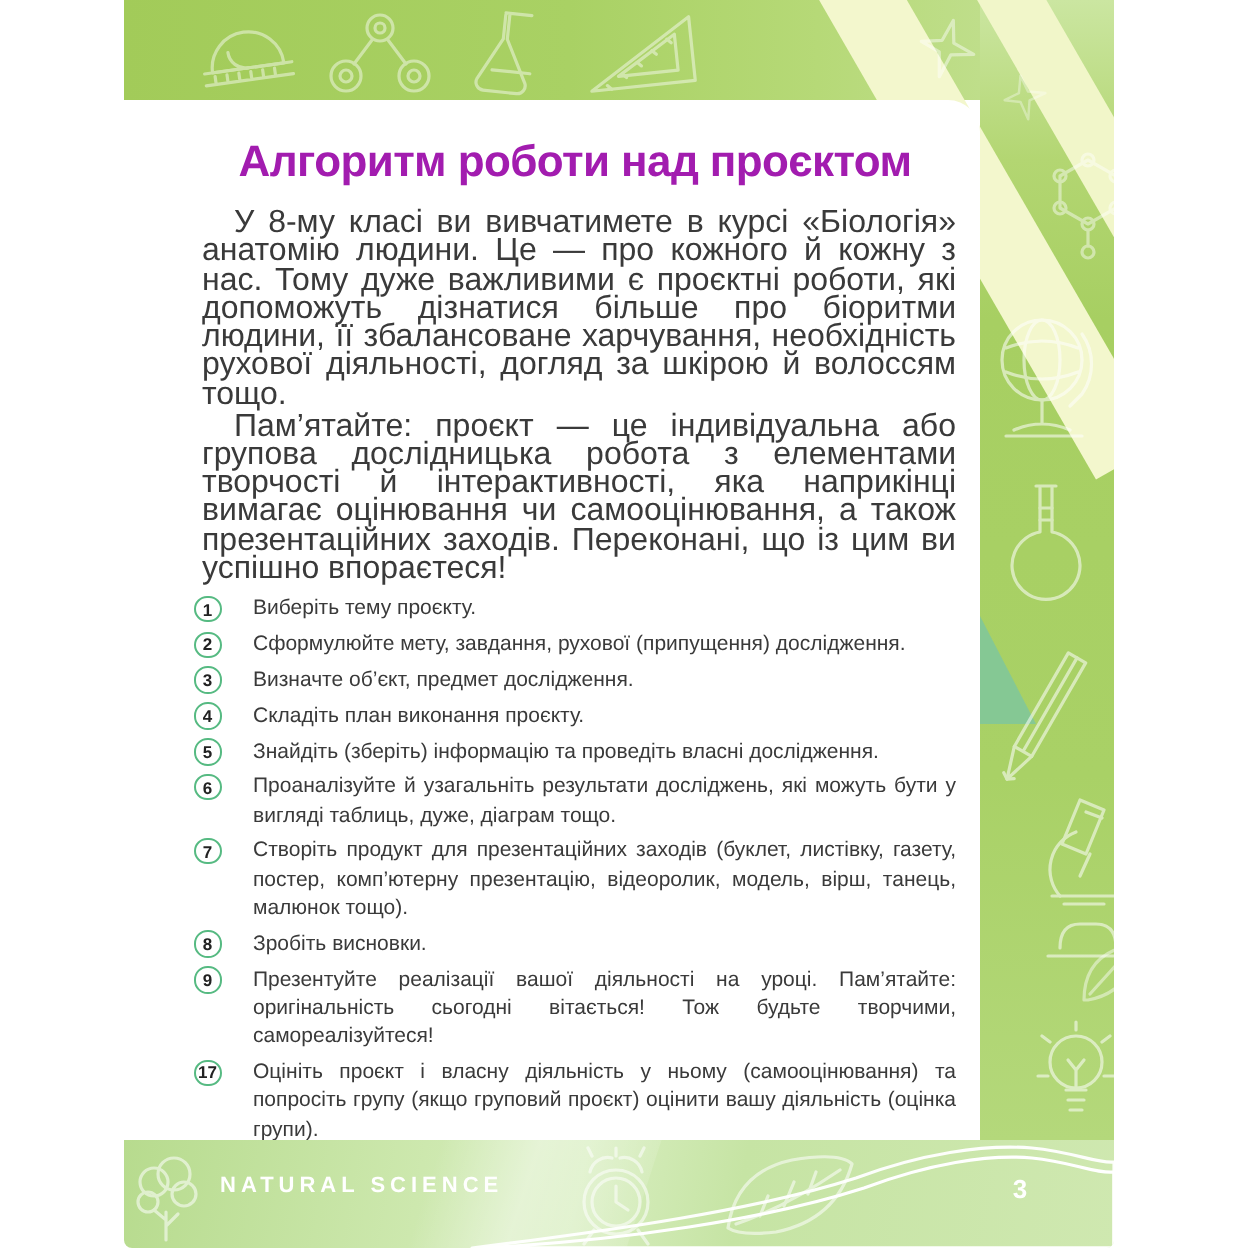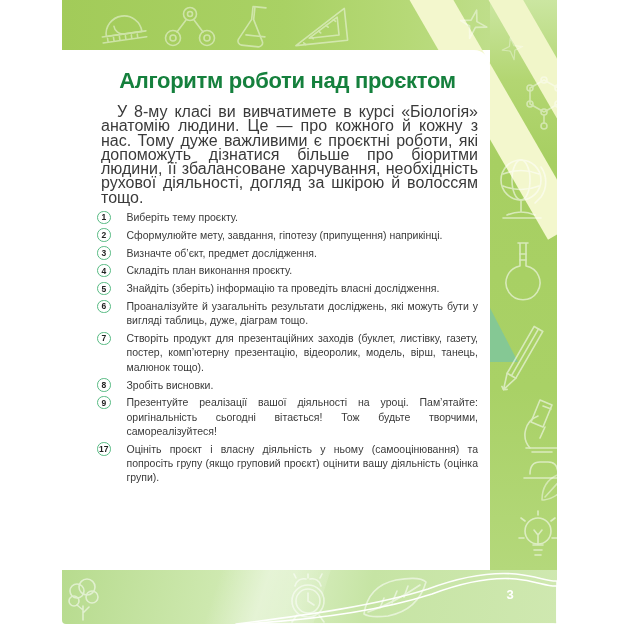--- a/index.html
+++ b/index.html
@@ -16,21 +16,21 @@
   .ribbon-a{left:336px;top:-20px;width:38px;height:300px;}
   .ribbon-b{left:415px;top:-20px;width:30px;height:280px;background:#f1f6c9;}
   .teal-wedge{position:absolute;left:428px;top:308px;width:28px;height:54px;}
   .doodles{position:absolute;left:0;top:0;width:495px;height:624px;pointer-events:none;}
   .doodles svg{position:absolute;overflow:visible;}
   .doodles path,.doodles circle,.doodles ellipse{fill:none;stroke:#ffffff;stroke-width:1.6;stroke-linecap:round;stroke-linejoin:round;}
   .op45{opacity:.45;} .op35{opacity:.35;} .op55{opacity:.55;}
 
   .panel{position:absolute;left:0;top:50px;width:428px;height:520px;background:#ffffff;
     border-radius:12px 16px 0 0;padding:12px 12px 0 35px;box-sizing:border-box;overflow:hidden;}
-  .title{font-size:22px;font-weight:bold;color:#15803d;text-align:center;margin:6px 0 11px 0;letter-spacing:-0.3px;}
+  .title{font-size:22px;font-weight:bold;color:#a21caf;text-align:center;margin:6px 0 11px 0;letter-spacing:-0.3px;}
   .greeting{font-size:10.5px;font-weight:bold;color:#222;margin:0 0 1px 4px;text-indent:16px;line-height:14.3px;}
   .para{font-size:16px;color:#3a3a3a;line-height:14.3px;margin:0 0 1.5px 4px;text-align:justify;text-indent:16px;}
   .steps{margin-top:5px;}
   .step{display:flex;gap:16px;margin-bottom:3.5px;align-items:flex-start;}
   .step-num{flex:0 0 13.5px;width:13.5px;height:13.5px;border:1.3px solid #56ba82;border-radius:50%;
     box-sizing:border-box;font-size:8.5px;font-weight:bold;color:#222;display:flex;align-items:center;justify-content:center;margin-top:0.5px;}
   .step-text{flex:1;font-size:10.5px;color:#3a3a3a;line-height:14.3px;text-align:justify;}
 
   .footer{position:absolute;left:0;top:570px;width:495px;height:54px;overflow:hidden;border-radius:0 0 4px 4px;
     background:linear-gradient(100deg,#b7db8e 0%,#cde8ae 30%,#d8eec0 46%,#c6e4a4 62%,#cfe8b0 100%);}
@@ -138,28 +138,29 @@
     <svg class="op55" style="left:454px;top:510px" width="44" height="60" viewBox="0 0 44 60">
       <circle cx="22" cy="21" r="13"></circle>
         <path d="M17 35 h10 M18 40 h8 M19 45 h6 M22 34 v-9 l-4 -5 M22 25 l4 -5"></path>
         <path d="M5 8 l4 3 M39 8 l-4 3 M22 1 v4 M8 28 h-5 M41 28 h-5"></path>
     </svg>
   </div>
 
   <div class="panel">
     <h1 class="title">Алгоритм роботи над проєктом</h1>
     <p class="para">У 8-му класі ви вивчатимете в курсі «Біологія» анатомію людини. Це — про кожного й кожну з нас. Тому дуже важливими є проєктні роботи, які допоможуть дізнатися більше про біоритми людини, її збалансоване харчування, необхідність рухової діяльності, догляд за шкірою й волоссям тощо.</p>
+    <p class="para">Пам’ятайте: проєкт — це індивідуальна або групова дослідницька робота з елементами творчості й інтерактивності, яка наприкінці вимагає оцінювання чи самооцінювання, а також презентаційних заходів. Переконані, що із цим ви успішно впораєтеся!</p>
     <div class="steps">
         <div class="step">
           <span class="step-num">1</span>
           <span class="step-text">Виберіть тему проєкту.</span>
         </div>
         <div class="step">
           <span class="step-num">2</span>
-          <span class="step-text">Сформулюйте мету, завдання, гіпотезу (припущення) наприкінці.</span>
+          <span class="step-text">Сформулюйте мету, завдання, рухової (припущення) дослідження.</span>
         </div>
         <div class="step">
           <span class="step-num">3</span>
           <span class="step-text">Визначте об’єкт, предмет дослідження.</span>
         </div>
         <div class="step">
           <span class="step-num">4</span>
           <span class="step-text">Складіть план виконання проєкту.</span>
         </div>
         <div class="step">
@@ -192,20 +193,21 @@
 
   <div class="footer">
     <div class="footer-wedge"></div>
     <svg class="doodle op55" style="left:2px;top:6px" width="38" height="46" viewBox="0 0 38 46">
       <circle cx="13" cy="15" r="7"></circle>
         <circle cx="23" cy="11" r="8"></circle>
         <circle cx="28" cy="21" r="6"></circle>
         <circle cx="10" cy="25" r="5"></circle>
         <path d="M19 44 v-14 M19 34 l-6 -5 M19 37 l6 -6"></path>
     </svg>
+    <span class="series-label">NATURAL SCIENCE</span>
     <svg class="doodle op55" style="left:218px;top:2px" width="56" height="54" viewBox="0 0 56 54">
       <circle cx="28" cy="29" r="16"></circle>
         <circle cx="28" cy="29" r="12"></circle>
         <path d="M28 21 v8 l6 4"></path>
         <path d="M15 14 a9 9 0 0 1 11 -7 M41 14 a9 9 0 0 0 -11 -7"></path>
         <path d="M17 43 l-5 7 M39 43 l5 7"></path>
         <path d="M28 2 v4 M14 2 l2 4 M42 2 l-2 4"></path>
     </svg>
     <svg class="doodle op55" style="left:296px;top:4px" width="74" height="46" viewBox="0 0 74 46">
       <path d="M6 40 Q10 12 38 6 Q62 2 68 8 Q60 36 30 42 Q12 44 6 40 Z"></path>

